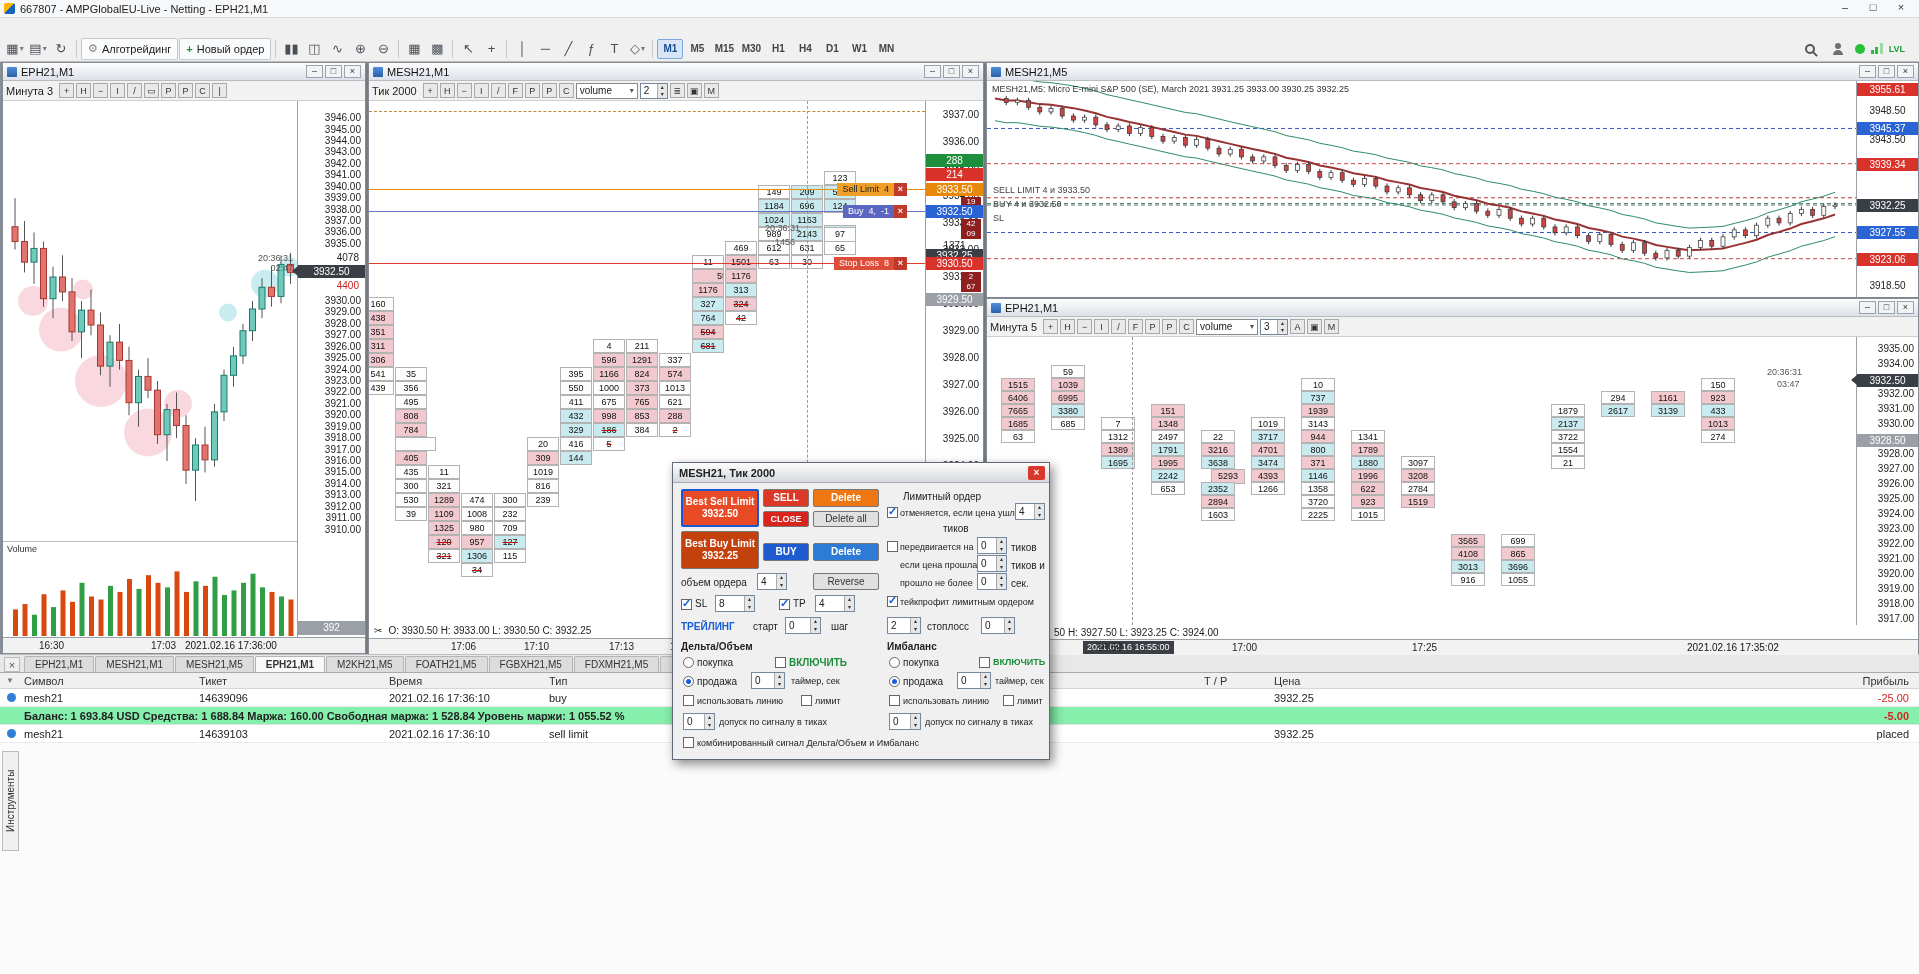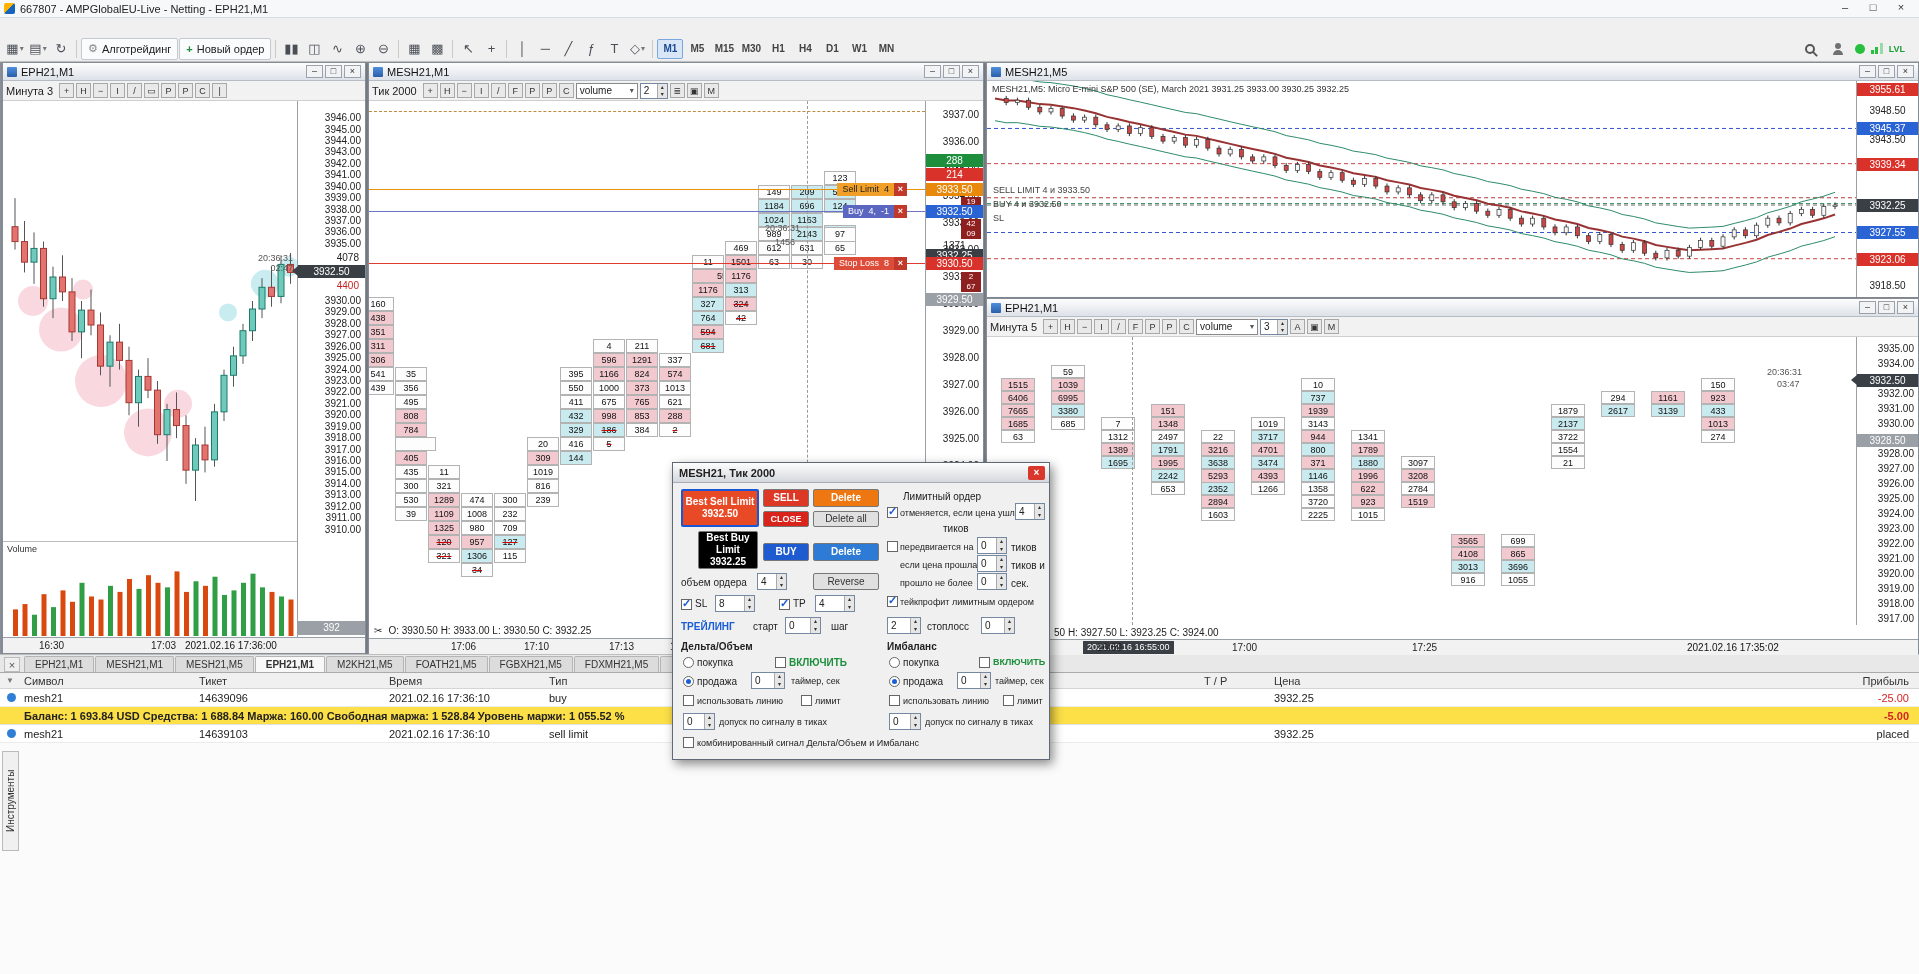--- a/index.html
+++ b/index.html
@@ -93,21 +93,21 @@
 .tclose{width:16px;height:15px;text-align:center;line-height:14px;color:#555;border:1px solid #bbb;background:#efefef;margin-right:3px}
 .tab{display:inline-flex;align-items:center;height:16px;padding:0 10px;border:1px solid #b5b5b5;border-bottom:none;
   background:#dcdcdc;font-size:10px;border-radius:2px 2px 0 0;color:#333;white-space:nowrap}
 .tab.active{background:#f8f8f8;font-weight:bold}
 #toolbox{position:absolute;left:0;top:672px;width:1919px;height:302px;background:#fbfbfb;border-top:1px solid #aaa}
 .thead{display:grid;grid-template-columns:24px 175px 190px 160px 655px 70px 480px 1fr;height:16px;
   align-items:center;background:#f0f0f0;border-bottom:1px solid #d5d5d5;font-size:11px;color:#333}
 .trow{display:grid;grid-template-columns:24px 175px 190px 160px 655px 70px 480px 1fr;height:18px;
   align-items:center;background:#fff;border-bottom:1px solid #ececec;font-size:11px}
 .balance{display:grid;grid-template-columns:24px 1fr 170px;height:18px;align-items:center;
-  background:#fde047;font-weight:bold;border-bottom:1px solid #e2e2e2;font-size:11px}
+  background:#86efac;font-weight:bold;border-bottom:1px solid #e2e2e2;font-size:11px}
 .pr,.bprofit{text-align:right;padding-right:10px}
 .neg{color:#d22424}
 .dot{display:inline-block;width:9px;height:9px;border-radius:50%;background:#2f7fd6;margin-left:7px}
 .funnel{margin-left:6px;font-size:8px;color:#777}
 .vtab{position:absolute;left:2px;top:78px;width:17px;height:100px;border:1px solid #bbb;background:#f0f0f0;
   writing-mode:vertical-rl;transform:rotate(180deg);font-size:10px;display:flex;align-items:center;
   justify-content:center;color:#333}
 
 #dialog{position:absolute;left:672px;top:462px;width:378px;height:298px;background:#f0f0f0;
   border:1px solid #5f6a76;box-shadow:3px 4px 10px rgba(0,0,0,.45);z-index:50}
@@ -825,21 +825,21 @@
           <div class="cell cp" style="left: 164px; top: 67px; width: 34px; height: 13px;">151</div>
           <div class="cell cp" style="left: 164px; top: 80px; width: 34px; height: 13px;">1348</div>
           <div class="cell cw" style="left: 164px; top: 93px; width: 34px; height: 13px;">2497</div>
           <div class="cell cc" style="left: 164px; top: 106px; width: 34px; height: 13px;">1791</div>
           <div class="cell cp" style="left: 164px; top: 119px; width: 34px; height: 13px;">1995</div>
           <div class="cell cc" style="left: 164px; top: 132px; width: 34px; height: 13px;">2242</div>
           <div class="cell cw" style="left: 164px; top: 145px; width: 34px; height: 13px;">653</div>
           <div class="cell cw" style="left: 214px; top: 93px; width: 34px; height: 13px;">22</div>
           <div class="cell cp" style="left: 214px; top: 106px; width: 34px; height: 13px;">3216</div>
           <div class="cell cc" style="left: 214px; top: 119px; width: 34px; height: 13px;">3638</div>
-          <div class="cell cp" style="left: 214px; top: 132px; width: 34px; height: 15px;">5293</div>
+          <div class="cell cp" style="left: 224px; top: 132px; width: 34px; height: 15px;">5293</div>
           <div class="cell cc" style="left: 214px; top: 145px; width: 34px; height: 13px;">2352</div>
           <div class="cell cp" style="left: 214px; top: 158px; width: 34px; height: 13px;">2894</div>
           <div class="cell cw" style="left: 214px; top: 171px; width: 34px; height: 13px;">1603</div>
           <div class="cell cw" style="left: 264px; top: 80px; width: 34px; height: 13px;">1019</div>
           <div class="cell cc" style="left: 264px; top: 93px; width: 34px; height: 13px;">3717</div>
           <div class="cell cp" style="left: 264px; top: 106px; width: 34px; height: 13px;">4701</div>
           <div class="cell cc" style="left: 264px; top: 119px; width: 34px; height: 13px;">3474</div>
           <div class="cell cp" style="left: 264px; top: 132px; width: 34px; height: 13px;">4393</div>
           <div class="cell cw" style="left: 264px; top: 145px; width: 34px; height: 13px;">1266</div>
           <div class="cell cw" style="left: 314px; top: 41px; width: 34px; height: 13px;">10</div>
@@ -988,21 +988,21 @@
     <span id="dlgclose">×</span>
 
     <span class="dbtn" style="left:8px;top:26px;width:78px;height:38px;background:#e84a26;border:2px solid #1a57d6">
       <span>Best Sell Limit</span>
         <span>3932.50</span>
     </span>
     <span class="dbtn" style="left:90px;top:26px;width:46px;height:18px;background:#dd3726">SELL</span>
     <span class="dbtn" style="left:140px;top:26px;width:66px;height:18px;background:#ee7711">Delete</span>
     <span class="dbtn" style="left:90px;top:48px;width:46px;height:16px;background:#d9241c;font-size:9px">CLOSE</span>
     <span class="dbtn" style="left:140px;top:48px;width:66px;height:16px;background:#e0e0e0;color:#333;font-weight:normal">Delete all</span>
-    <span class="dbtn" style="left:25px;top:68px;width:60px;height:38px;background:#000000">
+    <span class="dbtn" style="left:8px;top:68px;width:78px;height:38px;background:#c2410c">
       <span>Best Buy Limit</span>
         <span>3932.25</span>
     </span>
     <span class="dbtn" style="left:90px;top:80px;width:46px;height:18px;background:#1f5bd0">BUY</span>
     <span class="dbtn" style="left:140px;top:80px;width:66px;height:18px;background:#2d7bd4">Delete</span>
 
     <span class="dl" style="left:8px;top:114px">объем ордера</span>
     <span class="dspin" style="left:84px;top:110px">
         <span class="v">4</span>
         <span class="b">

